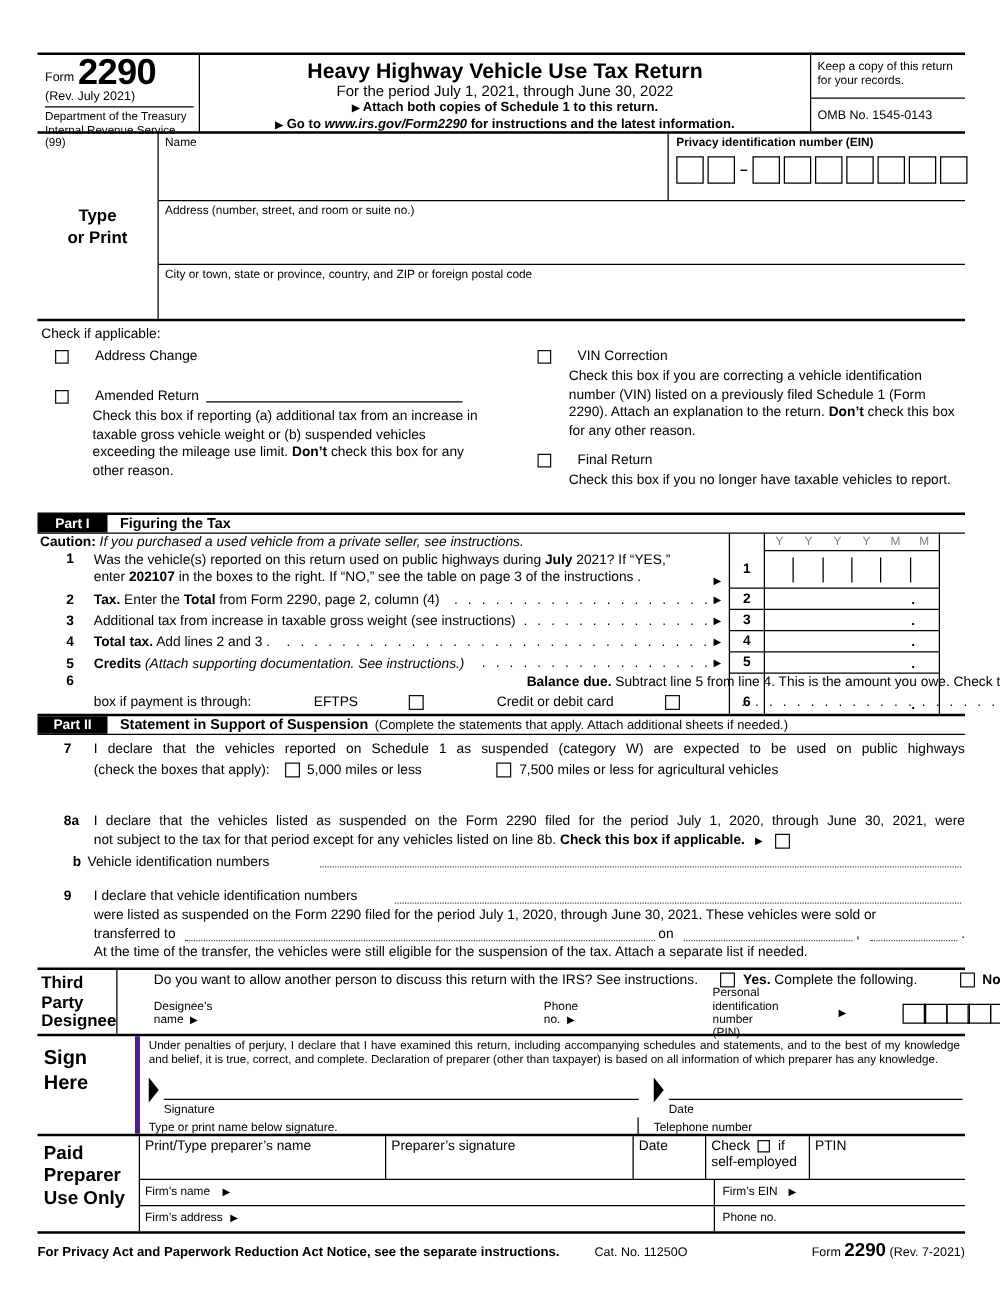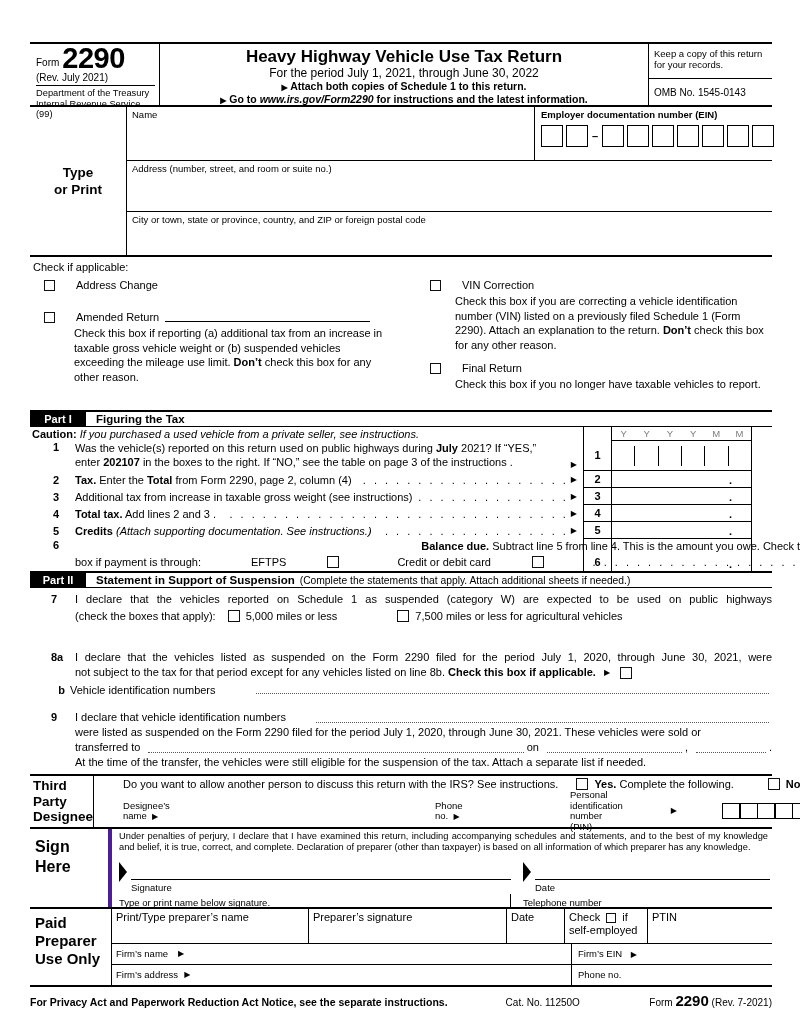--- a/index.html
+++ b/index.html
@@ -139,21 +139,21 @@
   .pp-c { border-right:1px solid #000; padding:2px 4px; font-size:11px; }
   .ppc1 { width:197px; } .ppc2 { width:198px; } .ppc3 { width:58px; } .ppc4 { width:83px; line-height:13px; } .ppc5 { flex:1; border-right:none; }
   .pp-r2, .pp-r3 { height:21px; display:flex; align-items:center; font-size:9.5px; }
   .pp-r2 { border-bottom:1px solid #000; }
   .ppf-left { flex:1; border-right:1px solid #000; align-self:stretch; display:flex; align-items:center; padding-left:4px; }
   .ppf-right { width:200px; padding-left:6px; }
 
   
   .footer { display:flex; align-items:baseline; margin-top:5px; }
   .f-privacy { font-weight:bold; font-size:10.5px; }
-  .f-cat { font-size:10px; margin-left:58px; }
+  .f-cat { font-size:10px; margin-left:28px; }
   .f-form { margin-left:auto; font-size:10px; }
   .f-big { font-size:15px; font-weight:bold; }
 </style>
 </head>
 <body>
 
 <div class="page">
   <div class="form">
 
     <div class="hdr">
@@ -190,21 +190,21 @@
       <div class="e-label">
         <div>Type</div>
         <div>or Print</div>
       </div>
       <div class="e-fields">
         <div class="e-row1">
           <div class="e-name">
             <div class="lbl">Name</div>
           </div>
           <div class="e-ein">
-            <div class="lbl b">Employer documentation number (EIN)</div>
+            <div class="lbl b">Privacy identification number (EIN)</div>
             <div class="ein-boxes">
               <span class="ein-box"></span>
               <span class="ein-box"></span>
               <span class="ein-dash">–</span>
               <span class="ein-box"></span>
               <span class="ein-box"></span>
               <span class="ein-box"></span>
               <span class="ein-box"></span>
               <span class="ein-box"></span>
               <span class="ein-box"></span>

